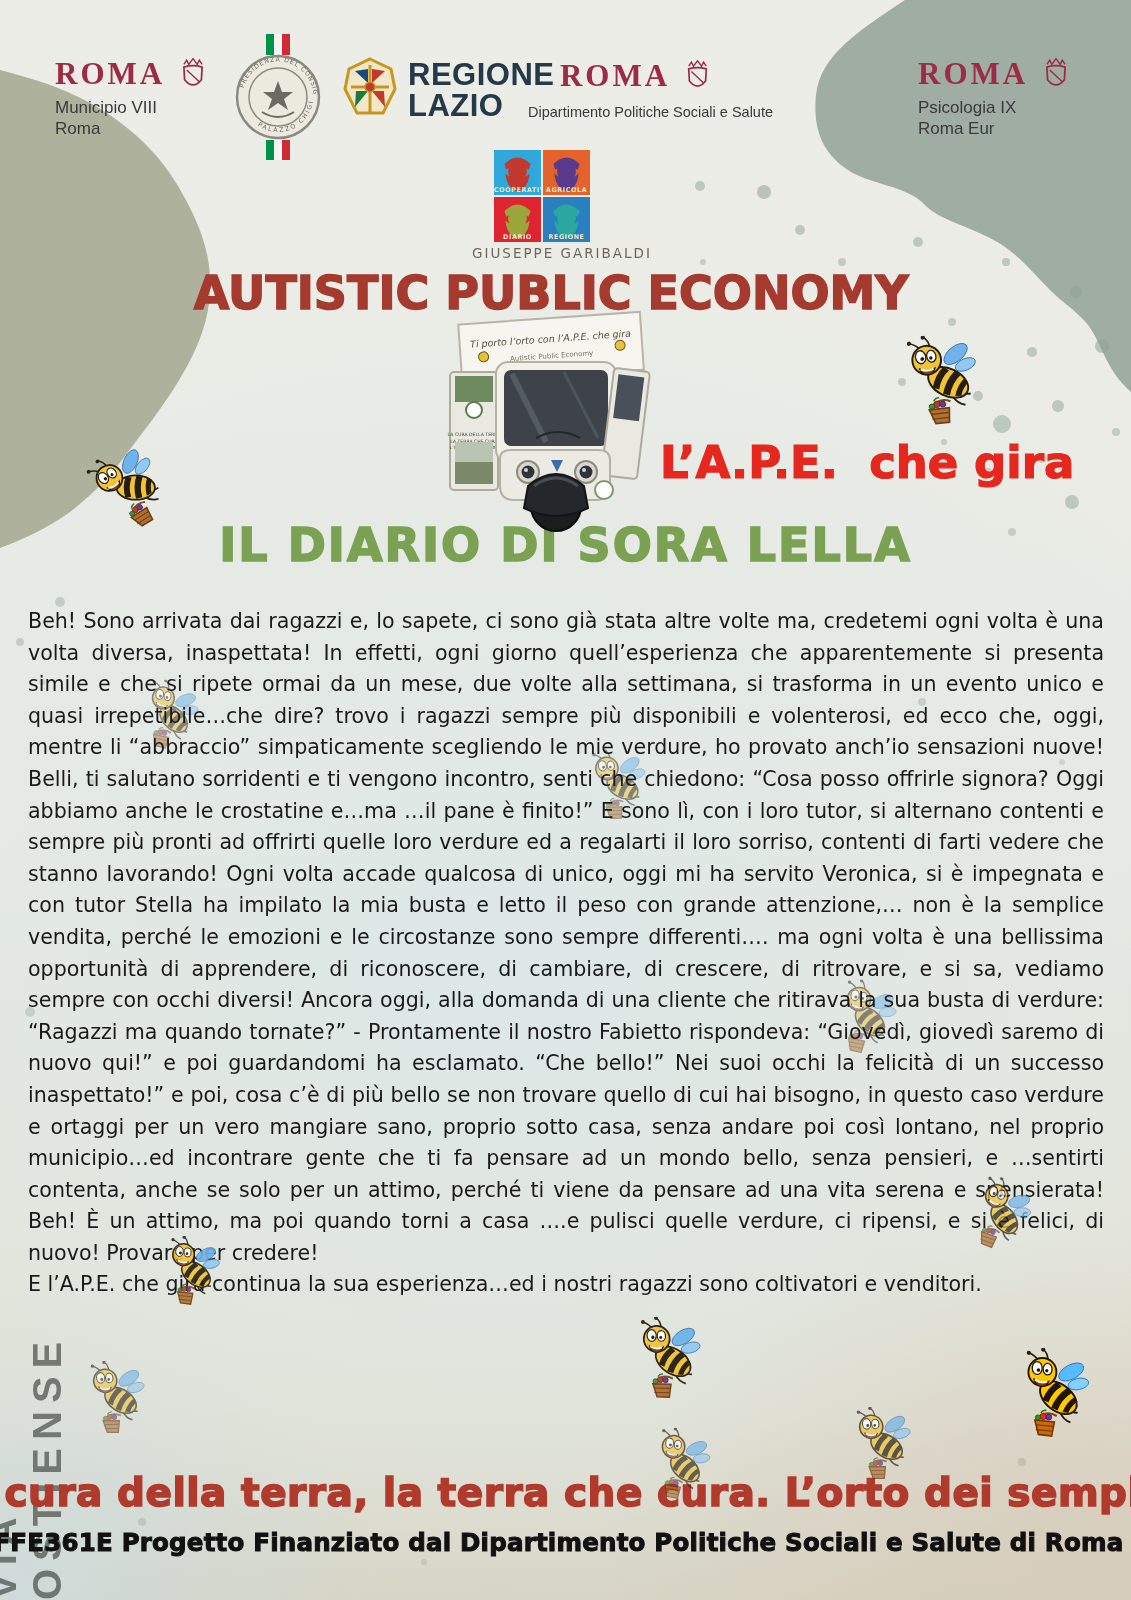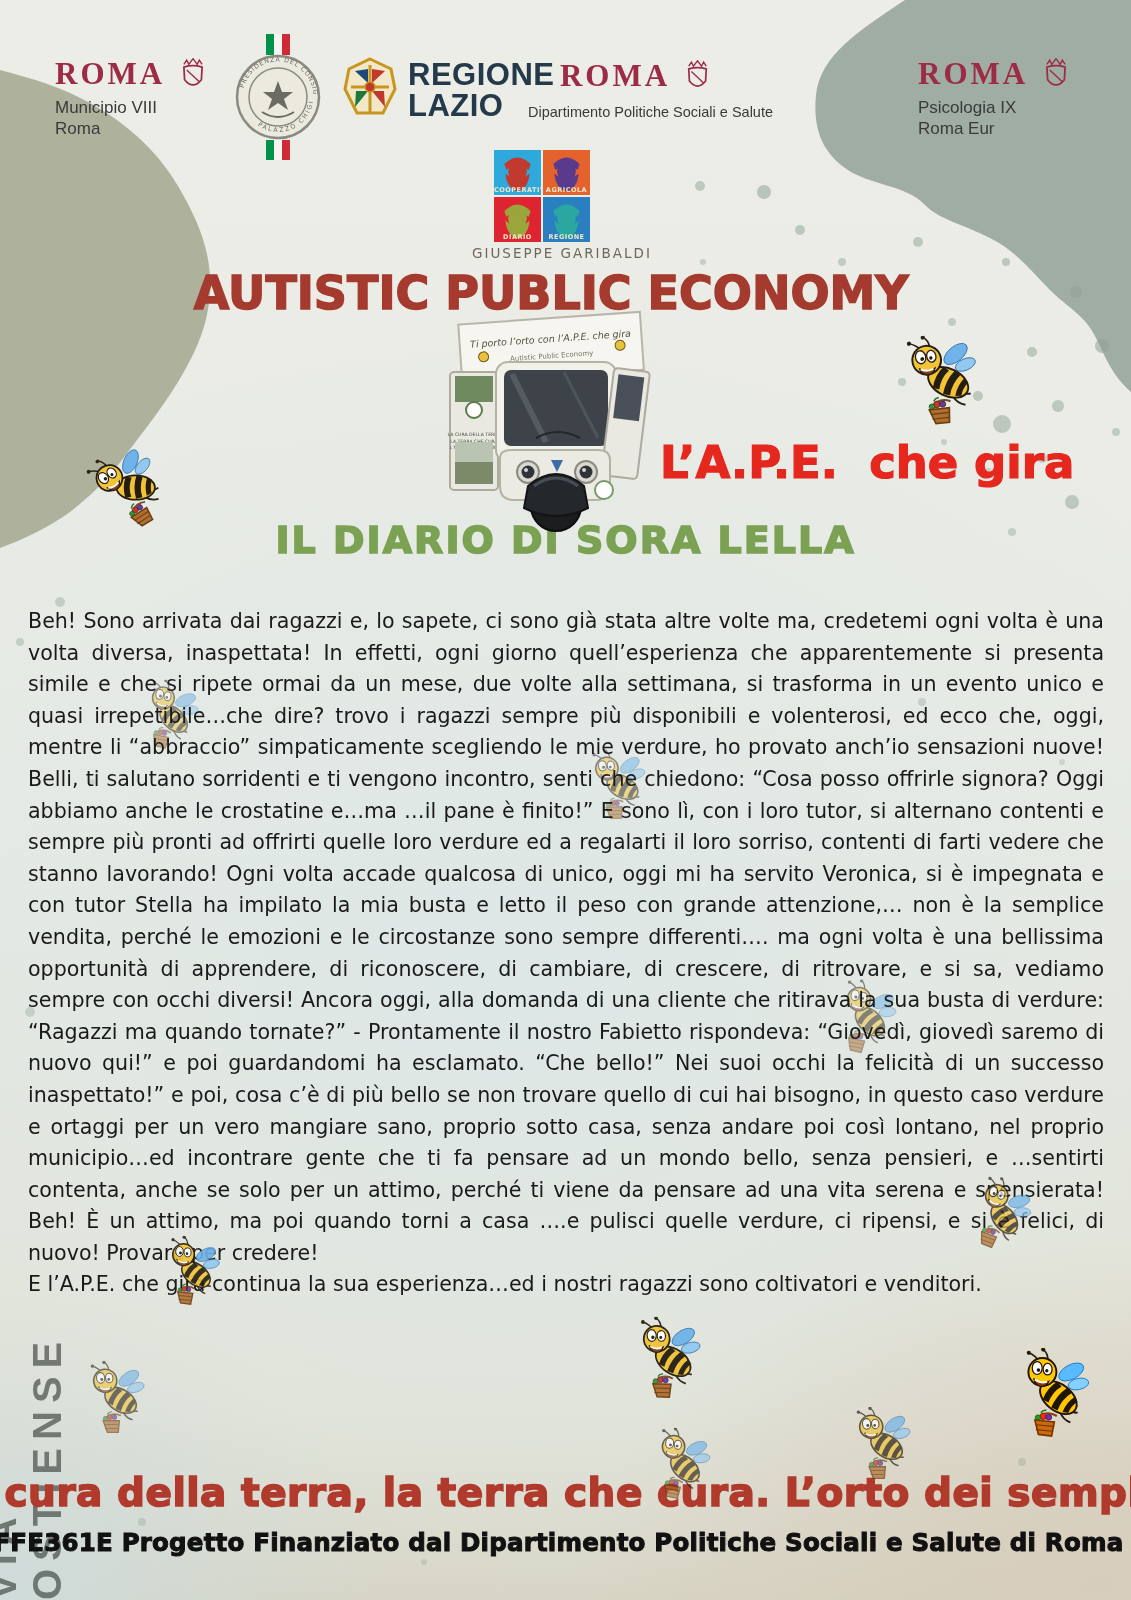--- a/index.html
+++ b/index.html
@@ -27,21 +27,21 @@
   
   .garib-grid{display:grid;grid-template-columns:47px 47px;grid-template-rows:45px 45px;gap:2px;}
   .garib-cell{position:relative;overflow:hidden;}
   .garib-label{position:absolute;bottom:1px;left:0;right:0;text-align:center;font-size:6.5px;font-weight:bold;color:#f0e9c8;letter-spacing:.5px;}
   .garib-caption{font-size:13.5px;color:#6f675c;letter-spacing:2px;text-align:right;white-space:nowrap;}
 
   
   .main-title{left:50%;transform:translateX(-52%);top:266px;font-size:46px;font-weight:800;color:#a53a2e;
     letter-spacing:0px;-webkit-text-stroke:1.5px #a53a2e;white-space:nowrap;}
   .ape-label{left:660px;top:436px;font-size:45px;font-weight:800;color:#e5271e;-webkit-text-stroke:1.2px #e5271e;white-space:pre;}
-  .diario{left:50%;transform:translateX(-50%);top:518px;font-size:38px;font-weight:800;color:#7ba153;
+  .diario{left:50%;transform:translateX(-50%);top:518px;font-size:46px;font-weight:800;color:#7ba153;
     -webkit-text-stroke:1.6px #7ba153;letter-spacing:2px;white-space:nowrap;}
   .diary-date{left:36px;top:570px;font-size:26px;font-weight:bold;color:#141414;-webkit-text-stroke:1px #141414;letter-spacing:.5px;}
 
   
   .body-text{left:28px;top:606px;width:1076px;font-size:20.6px;line-height:31.6px;color:#1a1a1a;z-index:2;}
   .body-text p{margin:0;}
   .body-text p.just{text-align:justify;}
 
   
   .slogan{left:50%;transform:translateX(-50%);top:1470px;font-size:39px;font-weight:800;color:#b03a2c;

